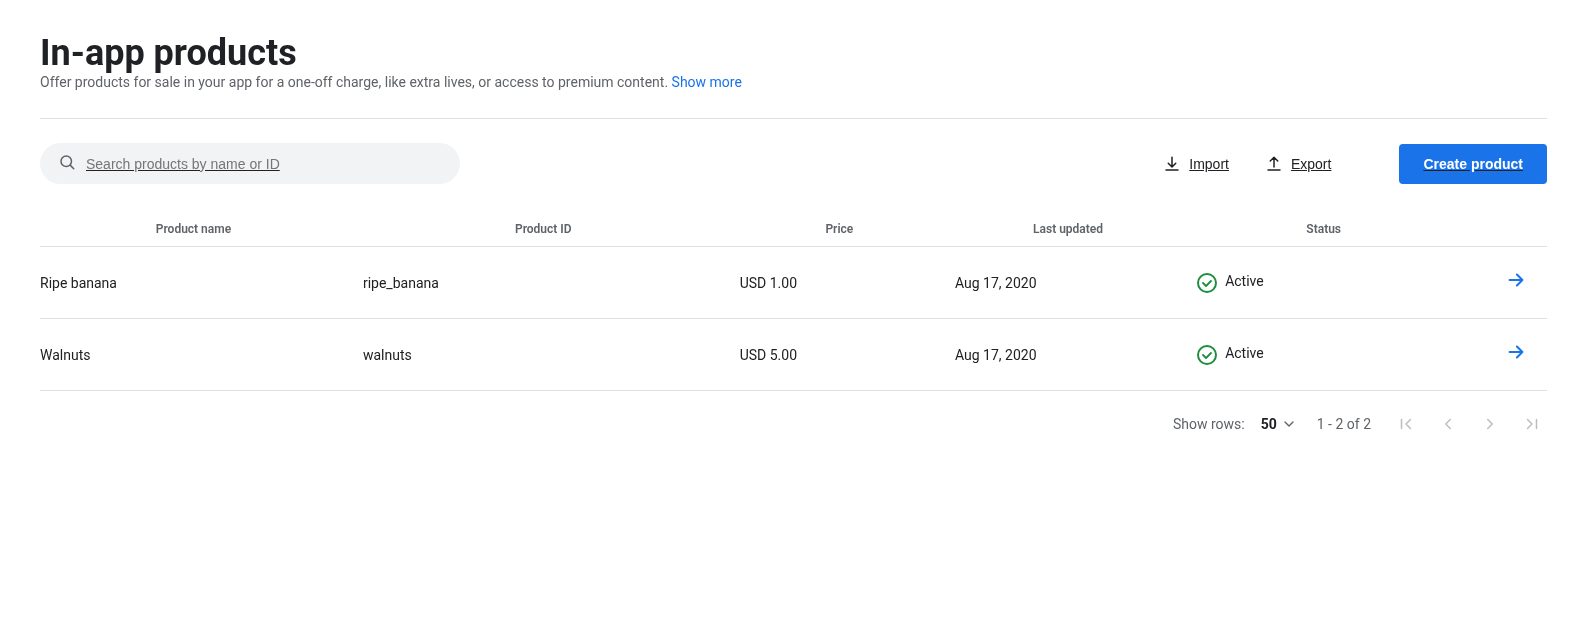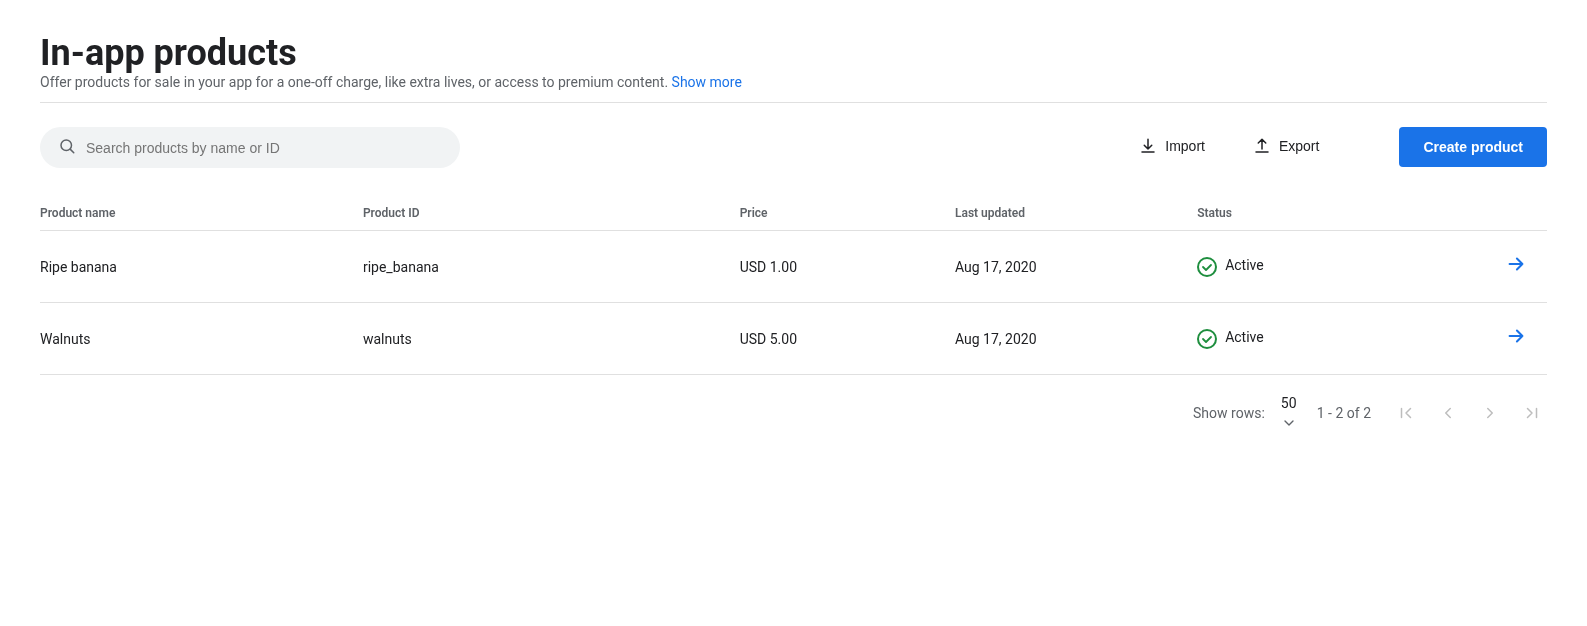--- a/index.html
+++ b/index.html
@@ -12,36 +12,37 @@
       min-width: 1587px;
     }
     .page-title {
       font-size: 36px;
       font-weight: 700;
       color: #202124;
     }
     .subtitle {
       font-size: 14px;
       color: #5f6368;
-      margin-bottom: 12px;
+      margin-bottom: 28px;
     }
     .subtitle a {
       color: #1a73e8;
       text-decoration: none;
     }
     .divider {
       border: none;
       border-top: 1px solid #e0e0e0;
       margin-bottom: 24px;
     }
     .toolbar {
       display: flex;
-      align-items: flex-start;
-      gap: 16px;
+      align-items: center;
+      gap: 4px;
       margin-bottom: 28px;
+      text-decoration: underline;
     }
     .search-box {
       display: flex;
       align-items: center;
       background: #f1f3f4;
       border-radius: 24px;
       padding: 10px 18px;
       width: 420px;
       gap: 10px;
       border: none;
@@ -82,21 +83,21 @@
       font-weight: 600;
       cursor: pointer;
       white-space: nowrap;
       margin-left: 48px;
     }
     table {
       width: 100%;
       border-collapse: collapse;
     }
     thead tr th {
-      text-align: left;
+      text-align: center;
       font-size: 12px;
       font-weight: 600;
       color: #5f6368;
       padding: 10px 16px 10px 0;
       border-bottom: 1px solid #e0e0e0;
     }
     tbody tr td {
       padding: 18px 16px 18px 0;
       border-bottom: 1px solid #e0e0e0;
       font-size: 14px;
@@ -148,22 +149,21 @@
       font-size: 14px;
       color: #5f6368;
     }
     .rows-select {
       display: flex;
       align-items: flex-start;
       gap: 4px;
       cursor: pointer;
       font-size: 14px;
       color: #202124;
-      font-weight: 400;
-      flex-direction: column;
+      font-weight: 700;
     }
     .page-info {
       font-size: 14px;
       color: #5f6368;
       margin: 0 8px;
     }
     .page-nav-btn {
       background: none;
       border: none;
       cursor: pointer;

